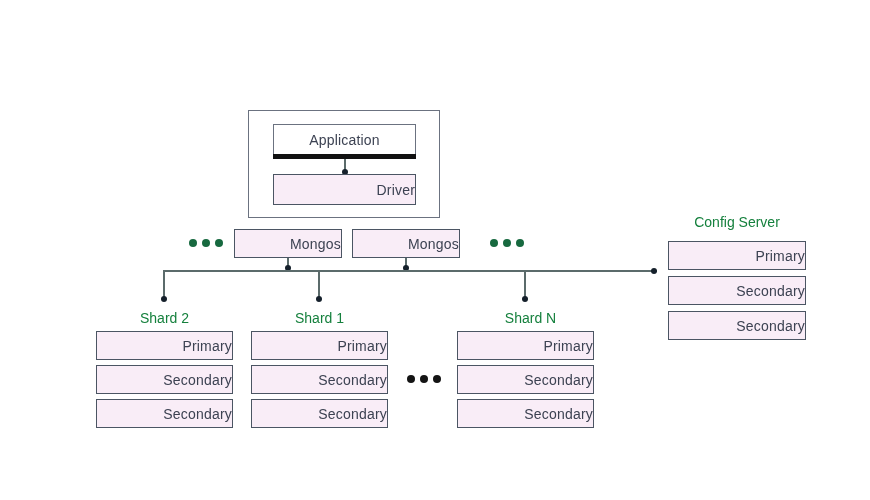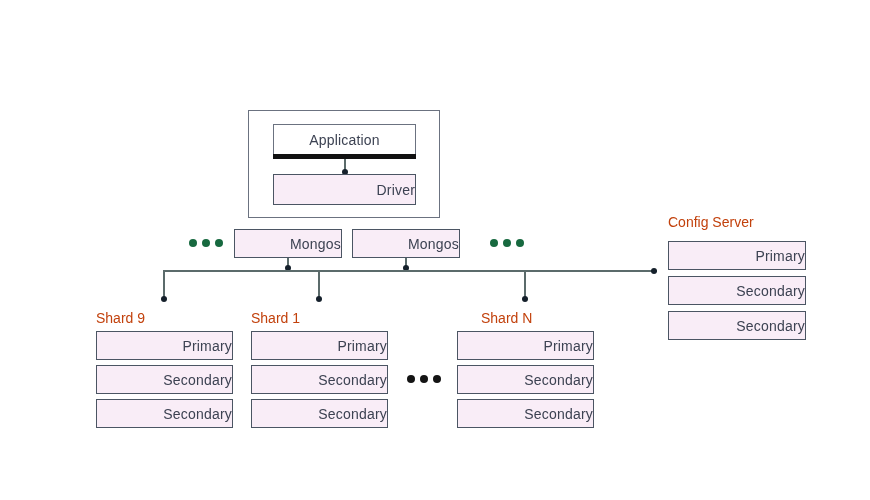--- a/index.html
+++ b/index.html
@@ -50,23 +50,23 @@
     position: absolute;
     box-sizing: border-box;
     background: #ffffff;
     border: 1.3px solid #6b7280;
   }
 
   
   .label {
     position: absolute;
     font-size: 14px;
-    color: #c2410c;
+    color: #15803d;
     white-space: nowrap;
-    text-align: left;
+    text-align: center;
   }
 
   
   .line-h, .line-v {
     position: absolute;
     background: #5b6b6b;
   }
   .line-h { height: 1.6px; }
   .line-v { width: 1.6px; }
 
@@ -156,21 +156,21 @@
   <div class="node node-pink" style="left:668px; top:241px; width:138px; height:29px;">
     <span>Primary</span>
   </div>
   <div class="node node-pink" style="left:668px; top:276px; width:138px; height:29px;">
     <span>Secondary</span>
   </div>
   <div class="node node-pink" style="left:668px; top:311px; width:138px; height:29px;">
     <span>Secondary</span>
   </div>
 
-  <div class="label" style="left:96px; top:310px; width:137px;">Shard 9</div>
+  <div class="label" style="left:96px; top:310px; width:137px;">Shard 2</div>
 
   <div class="node node-pink" style="left:96px; top:331px; width:137px; height:29px;">
     <span>Primary</span>
   </div>
   <div class="node node-pink" style="left:96px; top:365px; width:137px; height:29px;">
     <span>Secondary</span>
   </div>
   <div class="node node-pink" style="left:96px; top:399px; width:137px; height:29px;">
     <span>Secondary</span>
   </div>
@@ -186,21 +186,21 @@
   <div class="node node-pink" style="left:251px; top:399px; width:137px; height:29px;">
     <span>Secondary</span>
   </div>
 
   <div class="ellipsis dark" style="left:407px; top:375px;">
     <span></span>
       <span></span>
       <span></span>
   </div>
 
-  <div class="label" style="left:481px; top:310px; width:137px;">Shard N</div>
+  <div class="label" style="left:462px; top:310px; width:137px;">Shard N</div>
 
   <div class="node node-pink" style="left:457px; top:331px; width:137px; height:29px;">
     <span>Primary</span>
   </div>
   <div class="node node-pink" style="left:457px; top:365px; width:137px; height:29px;">
     <span>Secondary</span>
   </div>
   <div class="node node-pink" style="left:457px; top:399px; width:137px; height:29px;">
     <span>Secondary</span>
   </div>

